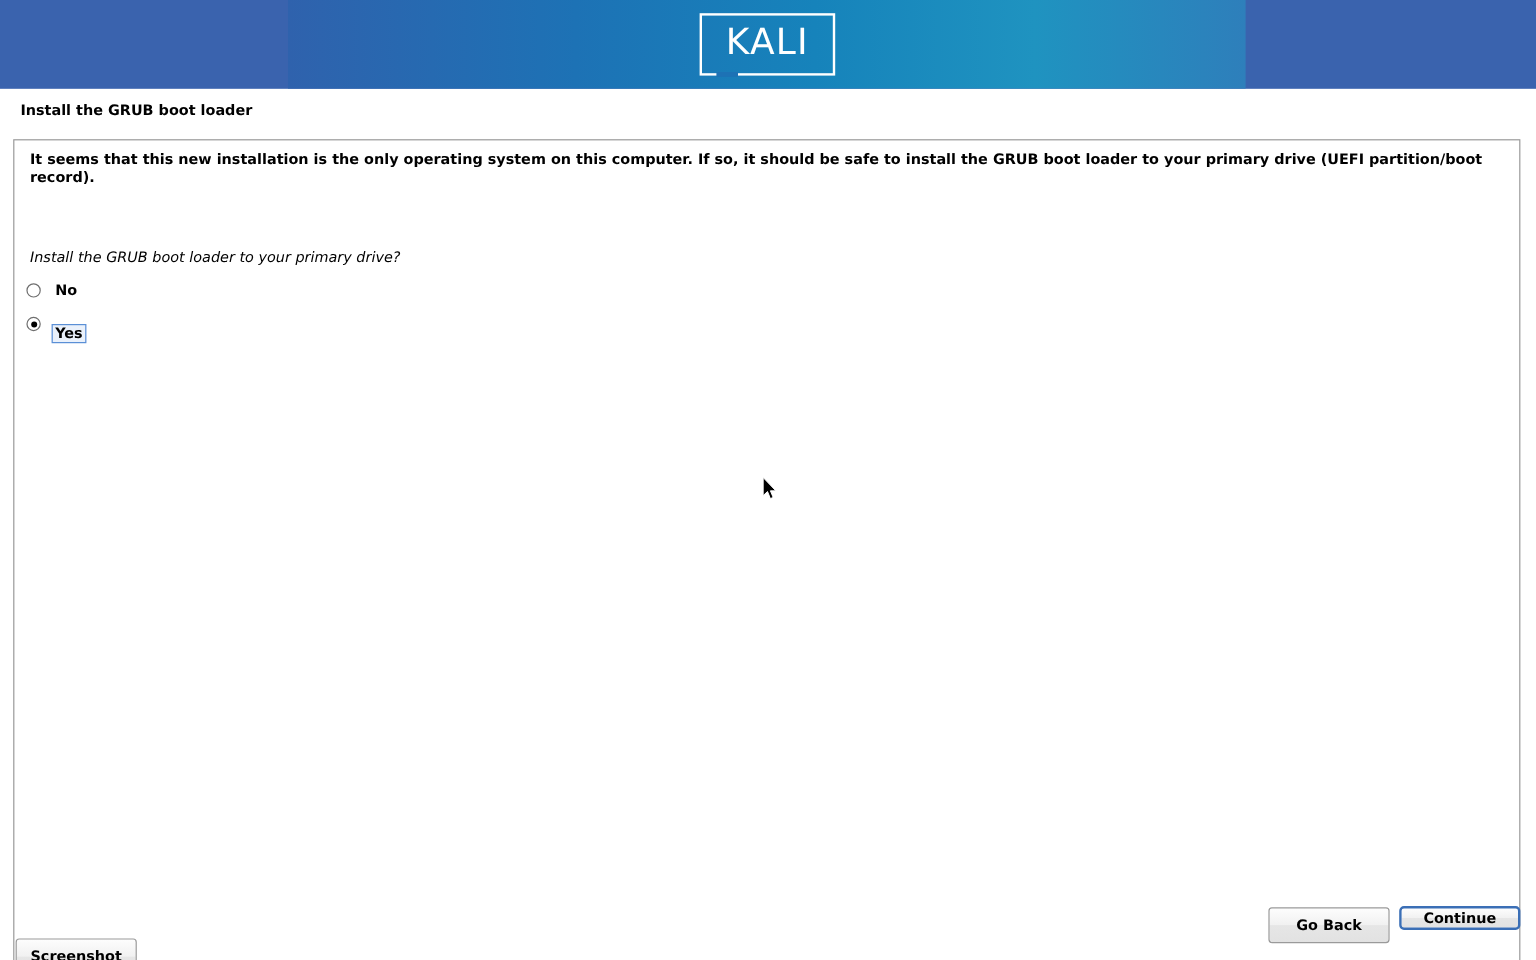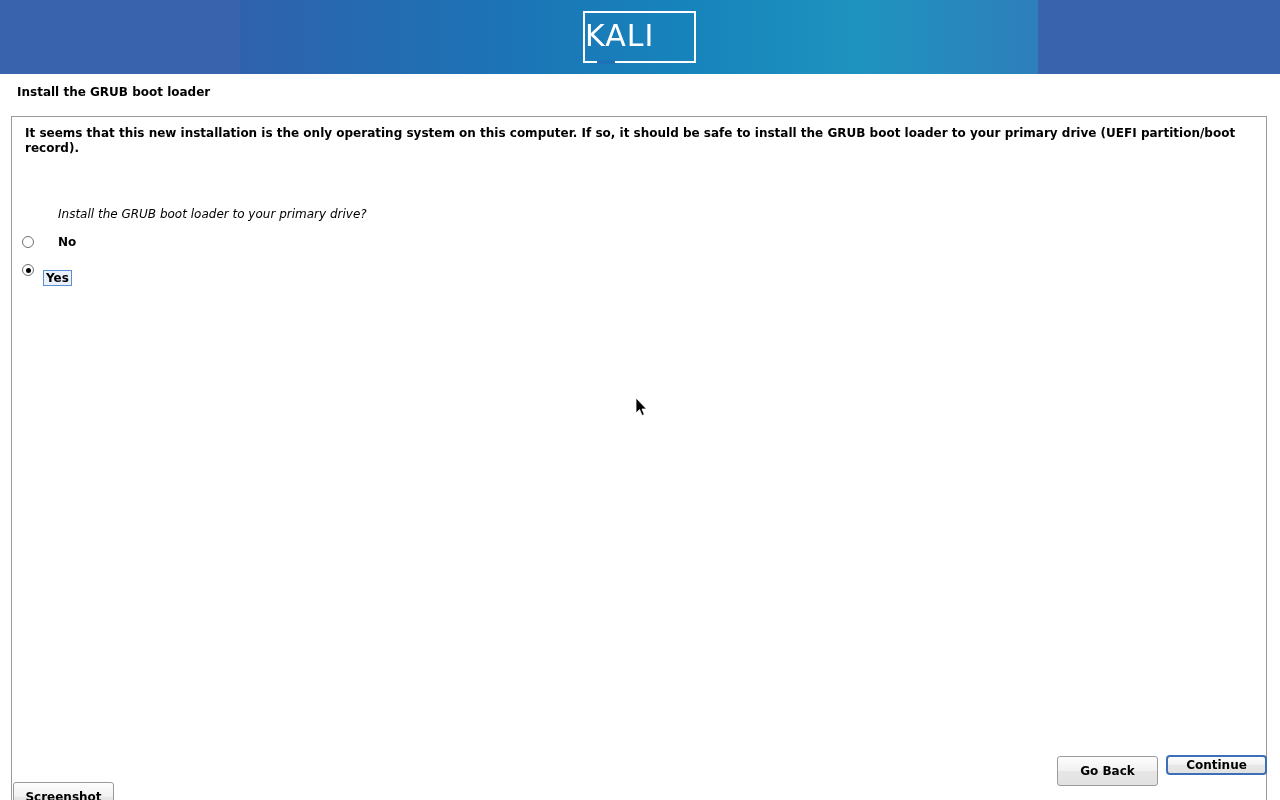--- a/index.html
+++ b/index.html
@@ -35,21 +35,21 @@
   }
   #kali-logo {
     position: absolute;
     left: 583px; top: 11px;
     width: 113px;
     height: 52px;
     border: 2px solid #ffffff;
     box-sizing: border-box;
     display: flex;
     align-items: center;
-    justify-content: flex-start;
+    justify-content: center;
   }
   #kali-logo-text {
     color: #ffffff;
     font-size: 30px;
     letter-spacing: 1px;
     font-family: "DejaVu Sans", "Liberation Sans", sans-serif;
     line-height: 30px;
     padding-bottom: 2px;
   }
   
@@ -100,32 +100,31 @@
     top: 54px;
     width: 1206px;
   }
   #question {
     position: absolute;
     left: 13px;
     top: 90px;
     font-size: 12px;
     font-style: italic;
     color: #000000;
-    margin-left: 33px;
   }
 
   
   .radio-row {
     position: absolute;
     left: 10px;
     height: 18px;
     display: flex;
     align-items: center;
   }
-  #radio-row-no { top: 116px; gap: 12px; }
+  #radio-row-no { top: 116px; }
   #radio-row-yes { top: 144px; }
 
   .radio-mark {
     width: 12px;
     height: 12px;
     border-radius: 50%;
     border: 1px solid #6f6f6f;
     background: #ffffff;
     box-sizing: border-box;
     position: relative;

